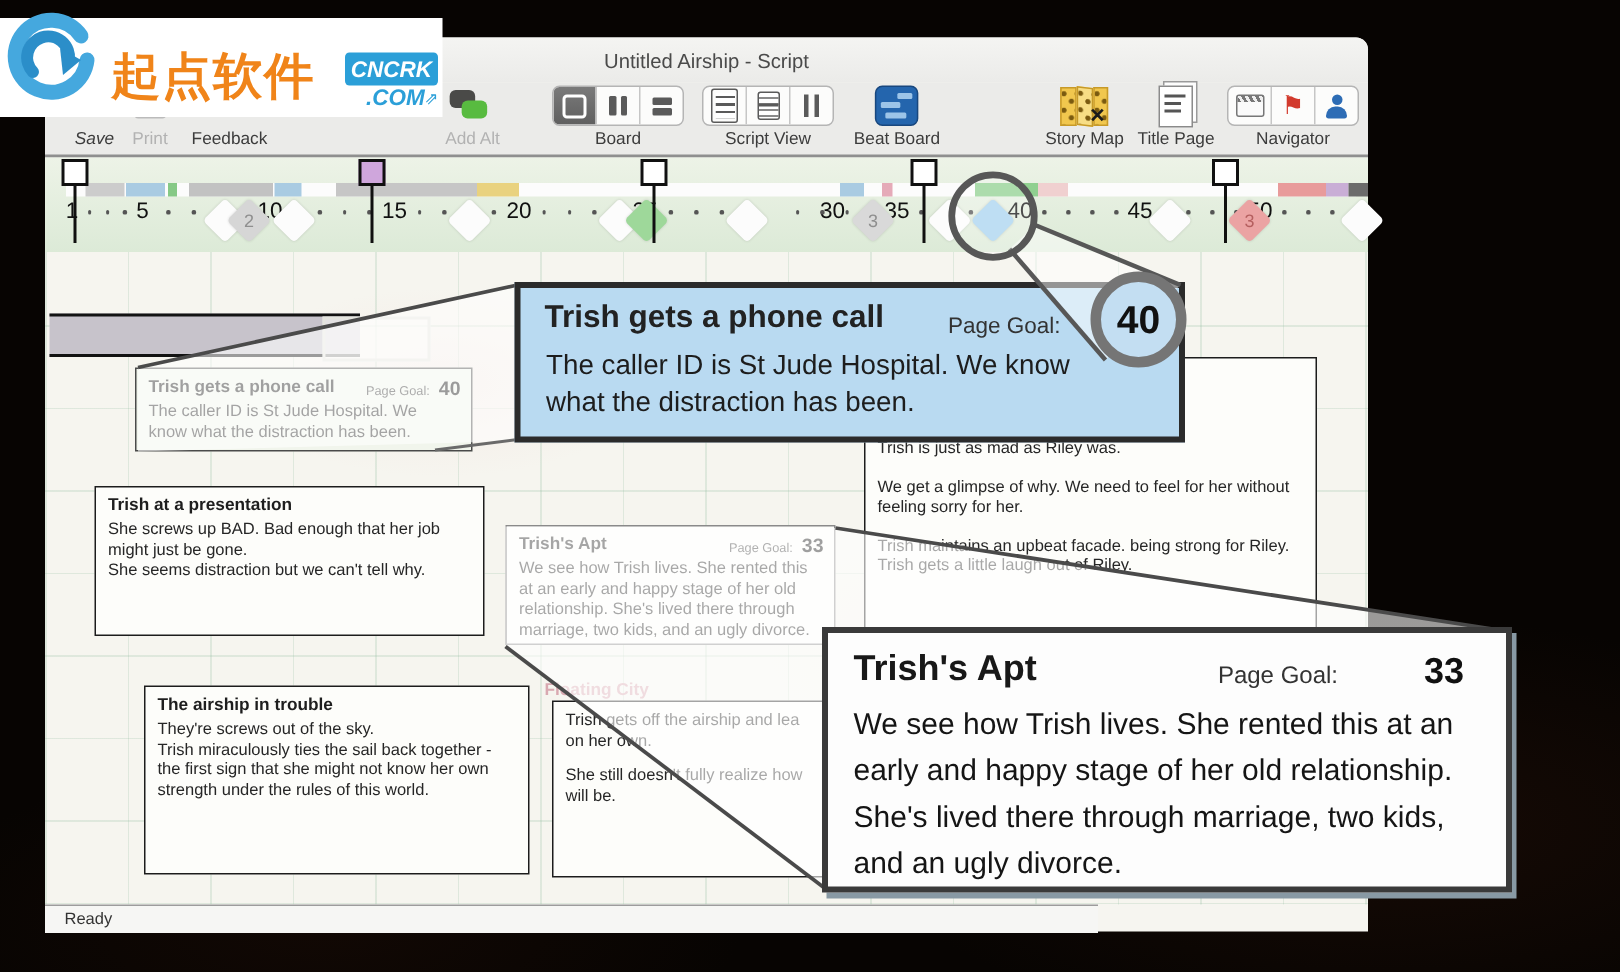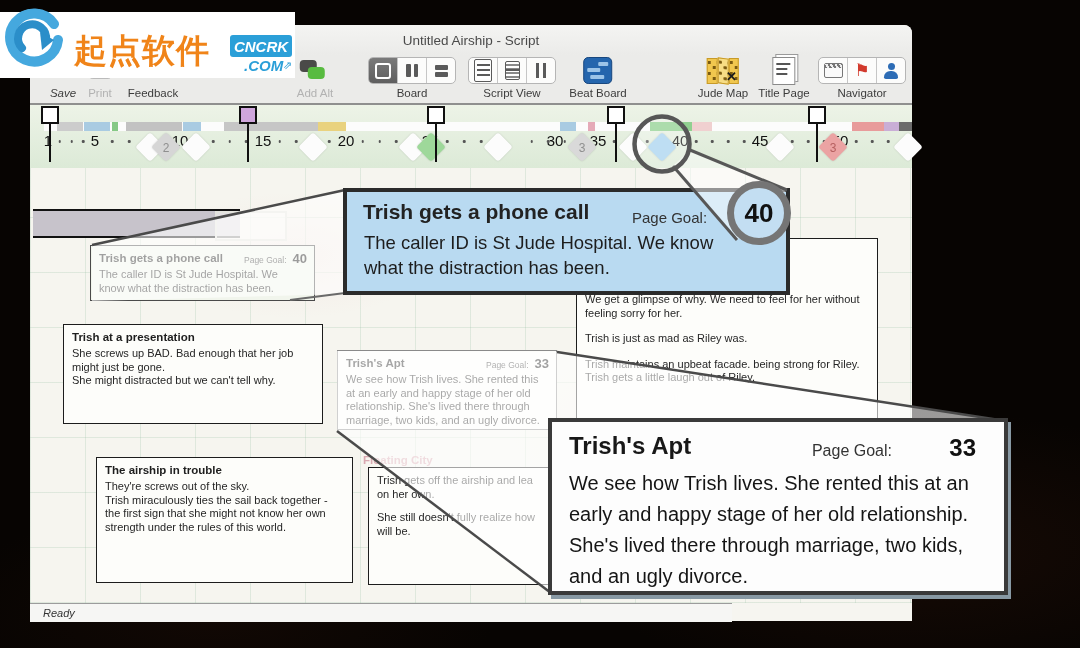--- a/index.html
+++ b/index.html
@@ -106,21 +106,21 @@
   #callout-apt .t{position:absolute;left:17px;top:10px;font-size:24px;font-weight:bold;color:#181818;}
   #callout-apt .pgl{position:absolute;right:112px;top:20px;font-size:16px;color:#333;}
   #callout-apt .pgn{position:absolute;right:28px;top:12px;font-size:24px;font-weight:bold;color:#111;}
   #callout-apt .b{position:absolute;left:17px;top:46px;width:428px;font-size:20px;line-height:31px;color:#151515;}
 
   svg.ovl{position:absolute;left:0;top:0;pointer-events:none;}
   #svg-conn{z-index:2;}
   #svg-cone{z-index:4;}
 
   
-  #statusbar{left:30px;top:603px;width:702px;height:18px;background:#f6f6f4;border-top:1px solid #9c9c9c;z-index:1;font-style:italic;}
+  #statusbar{left:30px;top:603px;width:702px;height:18px;background:#f6f6f4;border-top:1px solid #9c9c9c;z-index:1;}
   #statusbar span{position:absolute;left:13px;top:3px;font-size:11px;color:#333;}
   #watermark{left:0;top:12px;width:295px;height:66px;background:#fff;z-index:60;}
   #wm-logo{position:absolute;left:2px;top:-8px;width:64px;height:64px;}
   #wm-brand{position:absolute;left:74px;top:17px;font-size:33px;font-weight:bold;color:#f08419;letter-spacing:1px;white-space:nowrap;}
   #wm-box{position:absolute;left:230px;top:23px;width:62px;height:22px;background:#2b9fd8;border-radius:3px;color:#fff;
       font-size:15px;font-weight:bold;font-style:italic;display:flex;align-items:center;justify-content:center;}
   #wm-com{position:absolute;left:244px;top:45px;font-size:15px;font-weight:bold;font-style:italic;color:#2b9fd8;}
   #wm-share{position:absolute;left:283px;top:47px;font-size:11px;color:#2b9fd8;}
 </style>
 </head>
@@ -210,21 +210,21 @@
   </div>
   <div class="tbitem" style="left:693px;">
     <div class="icwrap">
         <div class="map-icon">
           <i></i>
           <i></i>
           <i></i>
           <b>✕</b>
         </div>
       </div>
-    <div class="tblabel">Jude Map</div>
+    <div class="tblabel">Story Map</div>
   </div>
   <div class="tbitem" style="left:754px;">
     <div class="icwrap">
         <div class="page-icon">
           <i></i>
           <i></i>
           <i></i>
         </div>
       </div>
     <div class="tblabel">Title Page</div>
@@ -356,21 +356,21 @@
     <div class="pg-row">
         <span class="pg-l">Page Goal:</span>
       <span class="pg-n">40</span>
       </div>
     <div class="cb">The caller ID is St Jude Hospital. We know what the distraction has been.</div>
   </div>
 
   <div class="card" style="left:33px;top:156px;width:260px;height:100px;">
     <div class="ct">Trish at a presentation</div>
     <div class="cb">She screws up BAD. Bad enough that her job might just be gone.</div>
-    <div class="cb">She might distracted but we can't tell why.</div>
+    <div class="cb">She seems distraction but we can't tell why.</div>
   </div>
 
   <div class="card" style="left:66px;top:289px;width:257px;height:126px;">
     <div class="ct">The airship in trouble</div>
     <div class="cb">They're screws out of the sky.</div>
     <div class="cb">Trish miraculously ties the sail back together - the first sign that she might not know her own strength under the rules of this world.</div>
   </div>
 
   <div class="card" style="left:307px;top:182px;width:220px;height:80px;border-color:#8a8a8a;">
     <div class="ct" style="width:120px;">Trish's Apt</div>
@@ -383,22 +383,22 @@
 
   <div class="fc-title" style="left:333px;top:286px;">Floating City</div>
   <div class="card" style="left:338px;top:299px;width:182px;height:118px;">
     <div class="cb">Trish gets off the airship and lea</div>
     <div class="cb" style="margin-bottom:10px;">on her own.</div>
     <div class="cb">She still doesn't fully realize how</div>
     <div class="cb">will be.</div>
   </div>
 
   <div class="card" style="left:546px;top:70px;width:302px;height:181px;padding-top:54px;">
+    <div class="cb" style="margin-bottom:12px;">Trish is just as mad as Riley was.</div>
     <div class="cb" style="margin-bottom:12px;">We get a glimpse of why. We need to feel for her without feeling sorry for her.</div>
-    <div class="cb" style="margin-bottom:12px;">Trish is just as mad as Riley was.</div>
     <div class="cb">Trish maintains an upbeat facade. being strong for Riley. Trish gets a little laugh out of Riley.</div>
   </div>
 </div>
 
 <svg class="ovl" id="svg-conn" width="1080" height="648">
   <polygon points="92,245 345,190 345,294 92,301" fill="rgba(255,255,255,0.58)"></polygon>
   <line x1="92" y1="245" x2="345" y2="190" stroke="#4a4a4a" stroke-width="2.5"></line>
   <line x1="290" y1="300" x2="345" y2="293" stroke="#6a6a6a" stroke-width="2"></line>
   <polygon points="337,351 557,352 1006,421 551,593 337,431" fill="rgba(255,255,255,0.6)"></polygon>
   <line x1="557" y1="352" x2="1006" y2="421" stroke="#4a4a4a" stroke-width="2.5"></line>

